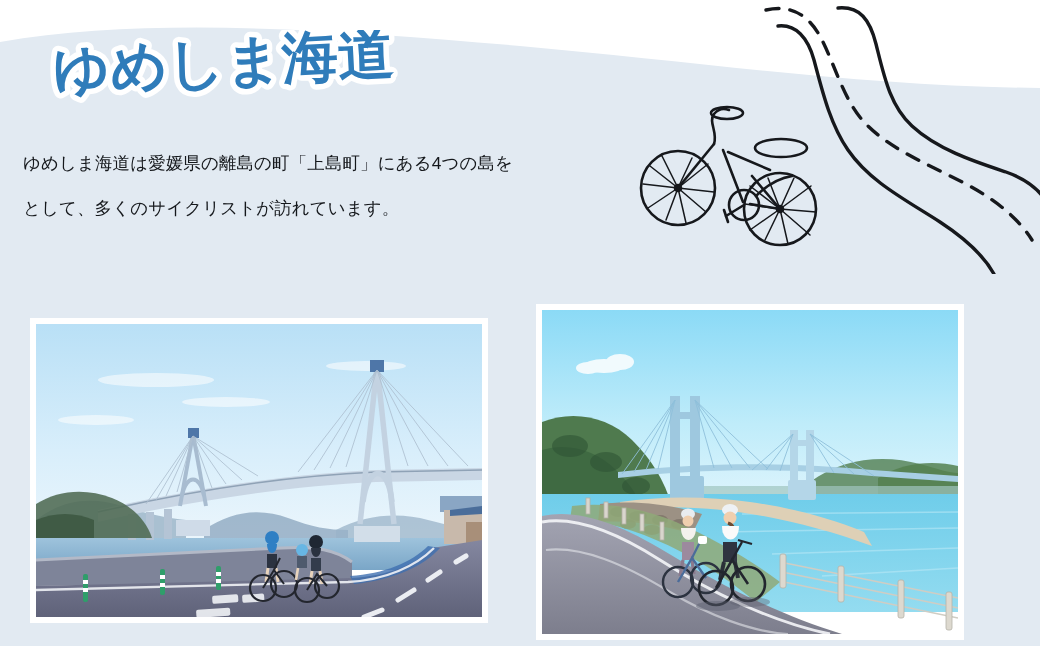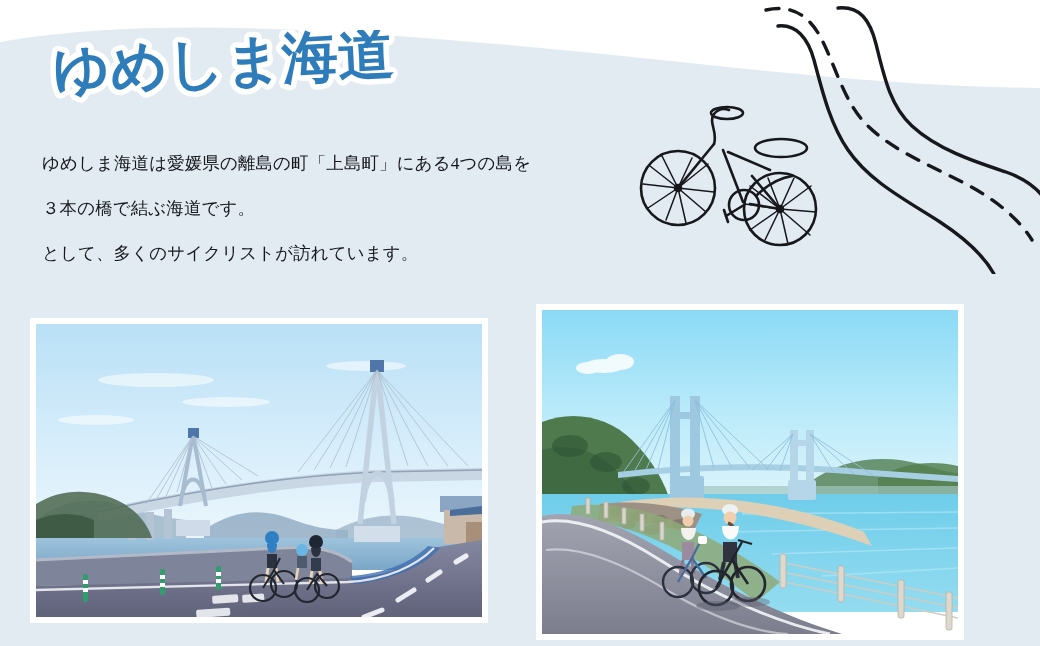--- a/index.html
+++ b/index.html
@@ -51,25 +51,24 @@
     position: absolute;
     left: 48px;
     top: 30px;
     z-index: 5;
   }
   #title-svg { display: block; }
 
   
   #body-copy {
     position: absolute;
-    left: 42px;
+    left: 23px;
     top: 141px;
     width: 625px;
     z-index: 4;
-    font-family: Liberation Serif, serif;
   }
   #body-copy p {
     margin: 0;
     color: #15181c;
     font-size: 17.4px;
     line-height: 45px;
     letter-spacing: 0.2px;
     white-space: nowrap;
   }
 
@@ -178,21 +177,20 @@
   </svg>
 
   <div id="title-block">
     <svg id="title-svg" width="410" height="80" viewBox="0 0 410 80" aria-hidden="true">
       <text x="6" y="60" font-family="'DejaVu Sans','Liberation Sans',sans-serif" font-size="56" font-weight="bold" transform="rotate(-3 6 60)" fill="#2f7cba" stroke="#ffffff" stroke-width="11" paint-order="stroke fill" stroke-linejoin="round">ゆめしま海道</text>
     </svg>
   </div>
 
   <div id="body-copy">
     <p>ゆめしま海道は愛媛県の離島の町「上島町」にある4つの島を</p>
-    <p>３本の橋で結ぶ海道です。</p>
     <p>として、多くのサイクリストが訪れています。</p>
   </div>
 
   <div class="photo-frame" id="photo-left-frame">
     <svg class="photo-img" viewBox="0 0 446 293" preserveAspectRatio="none" aria-hidden="true">
       <defs>
         <linearGradient id="lsky" x1="0" y1="0" x2="0" y2="1">
           <stop offset="0%" stop-color="#b9e0f6"></stop>
           <stop offset="55%" stop-color="#d8eefb"></stop>
           <stop offset="100%" stop-color="#eef7fc"></stop>

